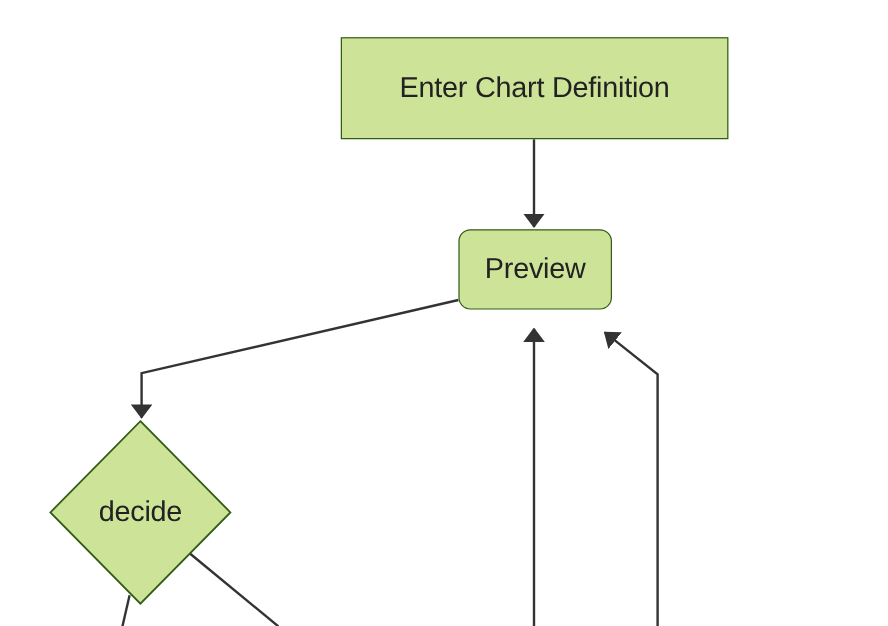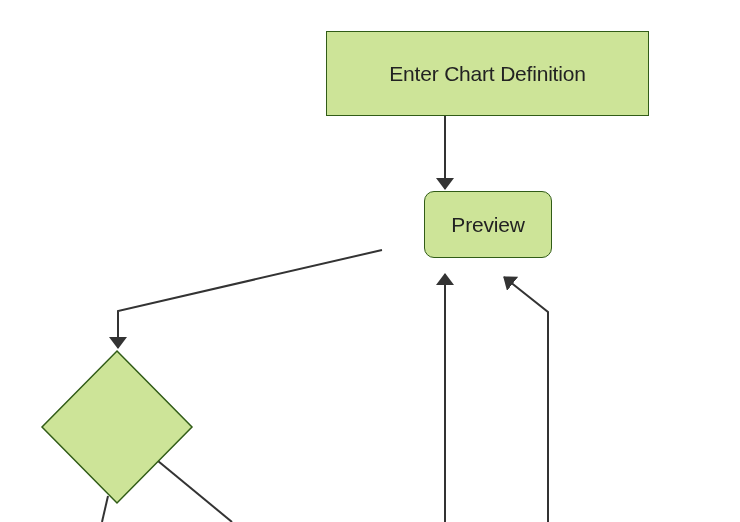--- a/index.html
+++ b/index.html
@@ -31,24 +31,23 @@
     stroke-width: 1.5;
   }
   .node {
     position: absolute;
     display: flex;
     align-items: center;
     justify-content: center;
     background: var(--node-fill, #cde498);
     border: 1.5px solid var(--node-border, #315c17);
     color: var(--label, #222222);
-    font-size: 21px;
+    font-size: 24px;
     letter-spacing: -0.2px;
     text-align: left;
-    margin-left: 42px;
   }
   .node-rect {
     left: 284px; top: 31px;
     width: 323px; height: 85px;
   }
   .node-rounded {
     left: 382px; top: 191px;
     width: 128px; height: 67px;
     border-radius: 10px;
   }
@@ -93,14 +92,17 @@
   </svg>
 
   <div class="node node-rect">
     <span>Enter Chart Definition</span>
   </div>
 
   <div class="node node-rounded">
     <span>Preview</span>
   </div>
 
+  <div class="diamond-label">
+    <span>decide</span>
+  </div>
 
 </div>
 
 </body></html>

